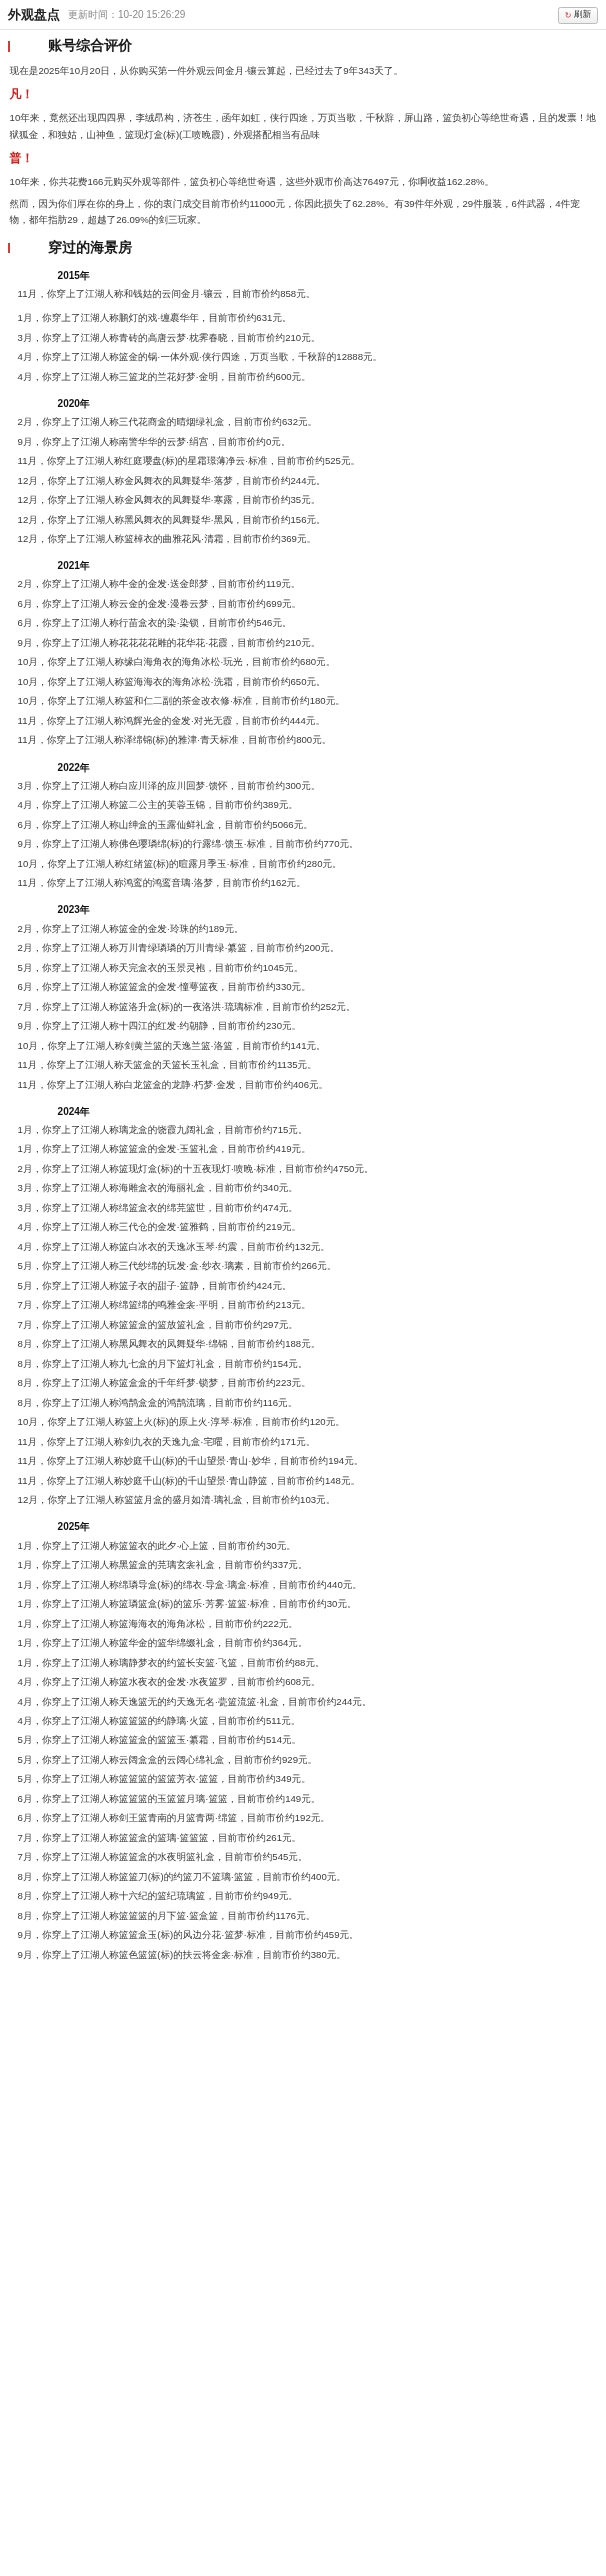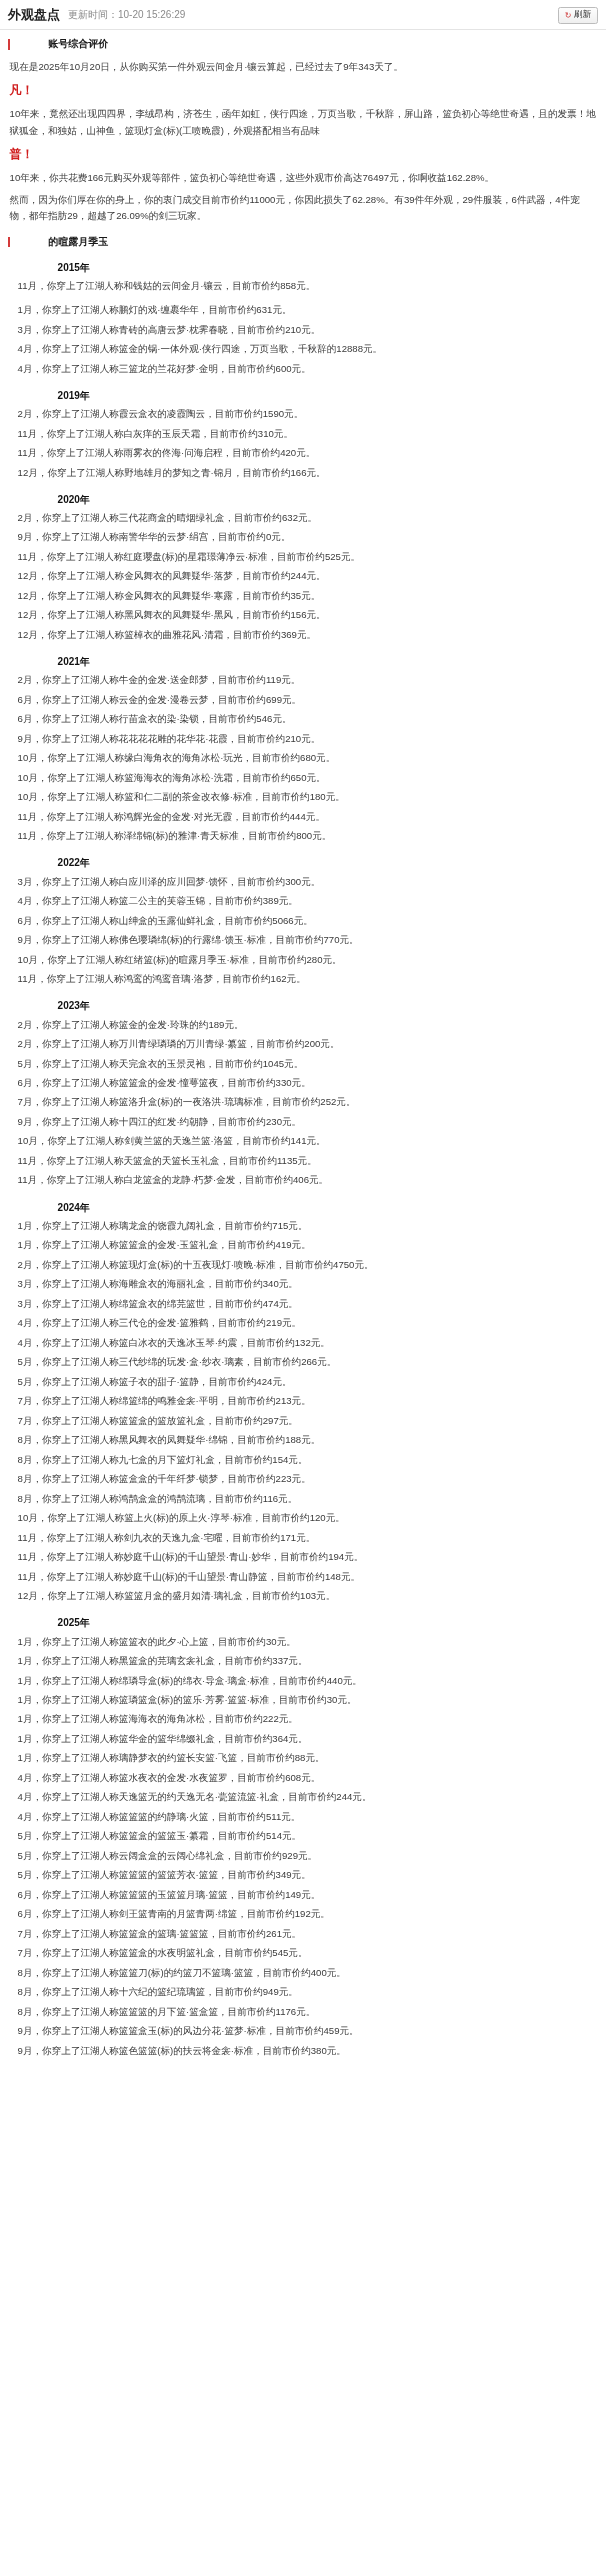--- a/index.html
+++ b/index.html
@@ -51,21 +51,21 @@
     align-items: center;
     padding: 7.2px 8px 4.8px 8px;
   }
   .section-bar {
     width: 2.4px;
     height: 10.4px;
     background: #d43a3a;
     margin-right: 4.8px;
   }
   .section-title {
-    font-size: 10px;
+    font-size: 14px;
     font-weight: bold;
     color: #1a1a1a;
     padding-left: 33px;
   }
 
   
   .para {
     padding: 2.4px 9.6px;
     line-height: 1.75;
     font-size: 9.6px;
@@ -121,40 +121,33 @@
   <div class="para">10年来，竟然还出现四四界，李绒昂构，济苍生，函年如虹，侠行四途，万页当歌，千秋辞，屏山路，篮负初心等绝世奇遇，且的发票！地狱狐金，和独姑，山神鱼，篮现灯盒(标)(工喷晚霞)，外观搭配相当有品味</div>
 
   <div class="para">
     <span class="big-red">普！</span>
   </div>
   <div class="para">10年来，你共花费166元购买外观等部件，篮负初心等绝世奇遇，这些外观市价高达76497元，你啊收益162.28%。</div>
   <div class="para">然而，因为你们厚在你的身上，你的衷门成交目前市价约11000元，你因此损失了62.28%。有39件年外观，29件服装，6件武器，4件宠物，都年指肪29，超越了26.09%的剑三玩家。</div>
 
   <div class="section-head">
     <span class="section-bar"></span>
-    <span class="section-title">的暄露月季玉</span>
+    <span class="section-title">穿过的海景房</span>
   </div>
 
   <div id="years-container">
       <div class="year-block">
         <div class="year-label">2015年</div>
         <div class="entry">11月，你穿上了江湖人称和钱姑的云间金月·镶云，目前市价约858元。</div>
       </div>
       <div class="year-block">
         <div class="entry">1月，你穿上了江湖人称鹏灯的戏·缠裹华年，目前市价约631元。</div>
         <div class="entry">3月，你穿上了江湖人称青砖的高唐云梦·枕霁春晓，目前市价约210元。</div>
         <div class="entry">4月，你穿上了江湖人称篮金的锅·一体外观·侠行四途，万页当歌，千秋辞的12888元。</div>
         <div class="entry">4月，你穿上了江湖人称三篮龙的兰花好梦·金明，目前市价约600元。</div>
-      </div>
-      <div class="year-block">
-        <div class="year-label">2019年</div>
-        <div class="entry">2月，你穿上了江湖人称霞云盒衣的凌霞陶云，目前市价约1590元。</div>
-        <div class="entry">11月，你穿上了江湖人称白灰痒的玉辰天霜，目前市价约310元。</div>
-        <div class="entry">11月，你穿上了江湖人称雨雾衣的佟海·问海启程，目前市价约420元。</div>
-        <div class="entry">12月，你穿上了江湖人称野地雄月的梦知之青·锦月，目前市价约166元。</div>
       </div>
       <div class="year-block">
         <div class="year-label">2020年</div>
         <div class="entry">2月，你穿上了江湖人称三代花商盒的晴烟绿礼盒，目前市价约632元。</div>
         <div class="entry">9月，你穿上了江湖人称南警华华的云梦·绢宫，目前市价约0元。</div>
         <div class="entry">11月，你穿上了江湖人称红庭璎盘(标)的星霜璟薄净云·标准，目前市价约525元。</div>
         <div class="entry">12月，你穿上了江湖人称金风舞衣的凤舞疑华·落梦，目前市价约244元。</div>
         <div class="entry">12月，你穿上了江湖人称金风舞衣的凤舞疑华·寒露，目前市价约35元。</div>
         <div class="entry">12月，你穿上了江湖人称黑风舞衣的凤舞疑华·黑风，目前市价约156元。</div>
         <div class="entry">12月，你穿上了江湖人称篮棹衣的曲雅花风·清霜，目前市价约369元。</div>

